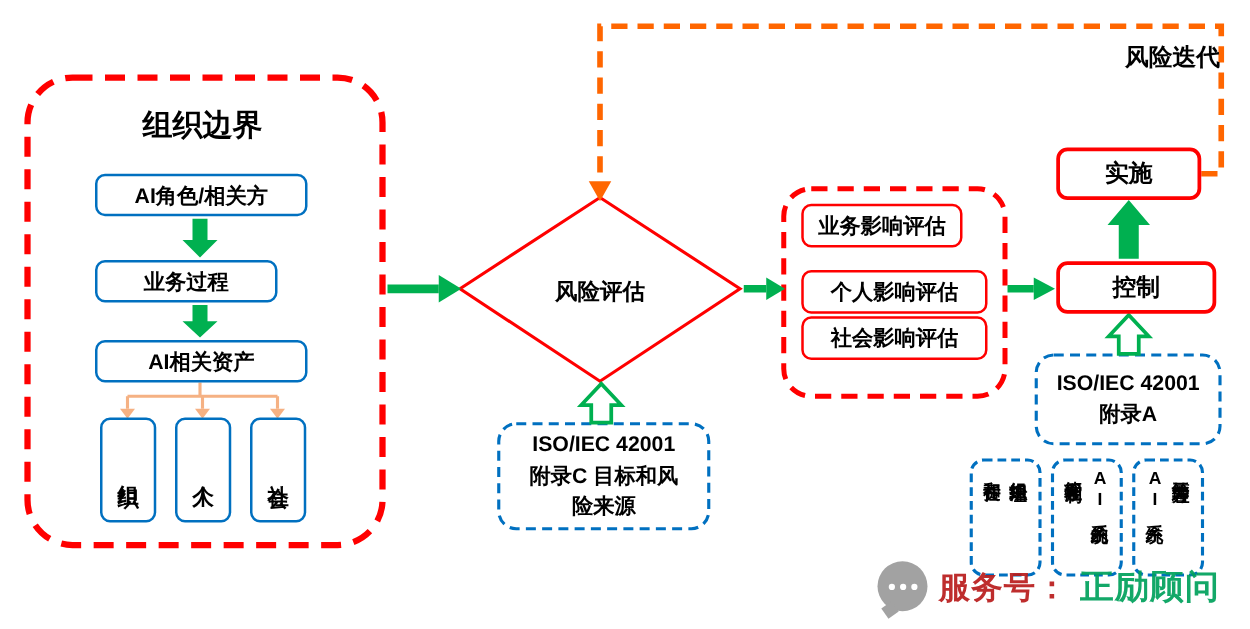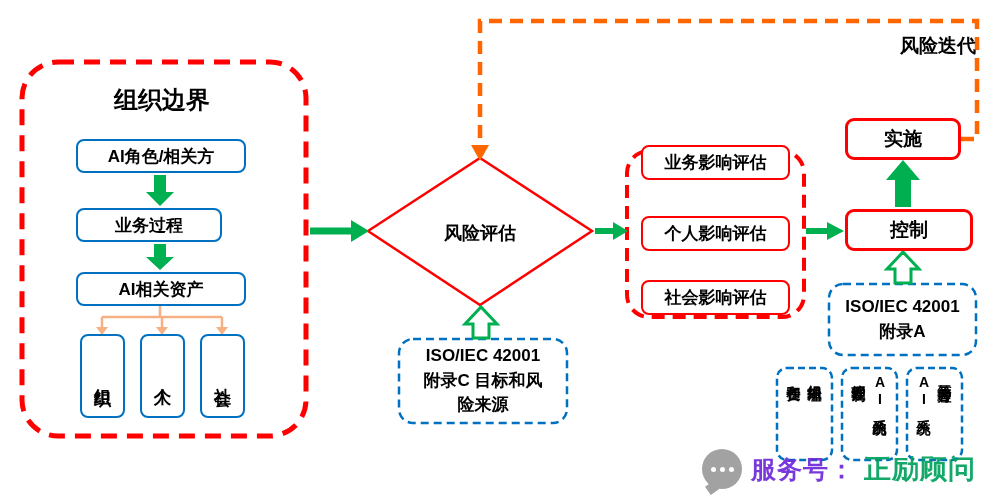--- a/index.html
+++ b/index.html
@@ -51,21 +51,21 @@
   }
   .wm-icon{
     position:relative;width:40px;height:40px;border-radius:50%;background:var(--gray);
     display:flex;align-items:center;justify-content:center;gap:4px;
   }
   .wm-icon::after{
     content:"";position:absolute;left:5px;bottom:-4px;width:10px;height:10px;
     background:var(--gray);transform:rotate(55deg);
   }
   .wm-icon i{width:5px;height:5px;border-radius:50%;background:#fff;}
-  .wm-prefix{font-size:25px;font-weight:700;color:#6d28d9;letter-spacing:1px;}
+  .wm-prefix{font-size:25px;font-weight:700;color:#b91c1c;letter-spacing:1px;}
   .wm-name{font-size:27px;font-weight:700;color:var(--wm_green);letter-spacing:1px;}
 </style>
 </head>
 <body>
 
 <div class="stage">
 
   <svg class="layer" width="1000" height="503" viewBox="0 0 1000 503">
 
     <rect x="22" y="62" width="284" height="374" rx="36" class="r-dash" stroke-width="5" stroke-dasharray="16 10"></rect>
@@ -120,23 +120,23 @@
   <div class="box bluebox" style="left:76px;top:139px;width:170px;height:34px;">AI角色/相关方</div>
   <div class="box bluebox" style="left:76px;top:208px;width:146px;height:34px;">业务过程</div>
   <div class="box bluebox" style="left:76px;top:272px;width:170px;height:34px;">AI相关资产</div>
 
   <div class="box bluebox vtext" style="left:80px;top:334px;width:45px;height:84px;">组织</div>
   <div class="box bluebox vtext" style="left:140px;top:334px;width:45px;height:84px;">个人</div>
   <div class="box bluebox vtext" style="left:200px;top:334px;width:45px;height:84px;">社会</div>
 
   <div class="label" style="left:440px;top:221px;width:80px;font-size:18px;text-align:center;">风险评估</div>
 
-  <div class="box redbox" style="left:641px;top:145px;width:149px;height:35px;">业务影响评估</div>
+  <div class="box redbox" style="left:641px;top:163px;width:129px;height:35px;">业务影响评估</div>
   <div class="box redbox" style="left:641px;top:216px;width:149px;height:35px;">个人影响评估</div>
-  <div class="box redbox" style="left:641px;top:280px;width:149px;height:35px;">社会影响评估</div>
+  <div class="box redbox" style="left:641px;top:253px;width:149px;height:35px;">社会影响评估</div>
 
   <div class="box redbox-lg" style="left:845px;top:118px;width:116px;height:42px;">实施</div>
   <div class="box redbox-lg" style="left:845px;top:209px;width:128px;height:42px;">控制</div>
 
   <div class="annex-text" style="left:399px;top:339px;width:168px;height:84px;">
     <div>ISO/IEC 42001</div>
     <div>附录C 目标和风</div>
     <div>险来源</div>
   </div>
 

